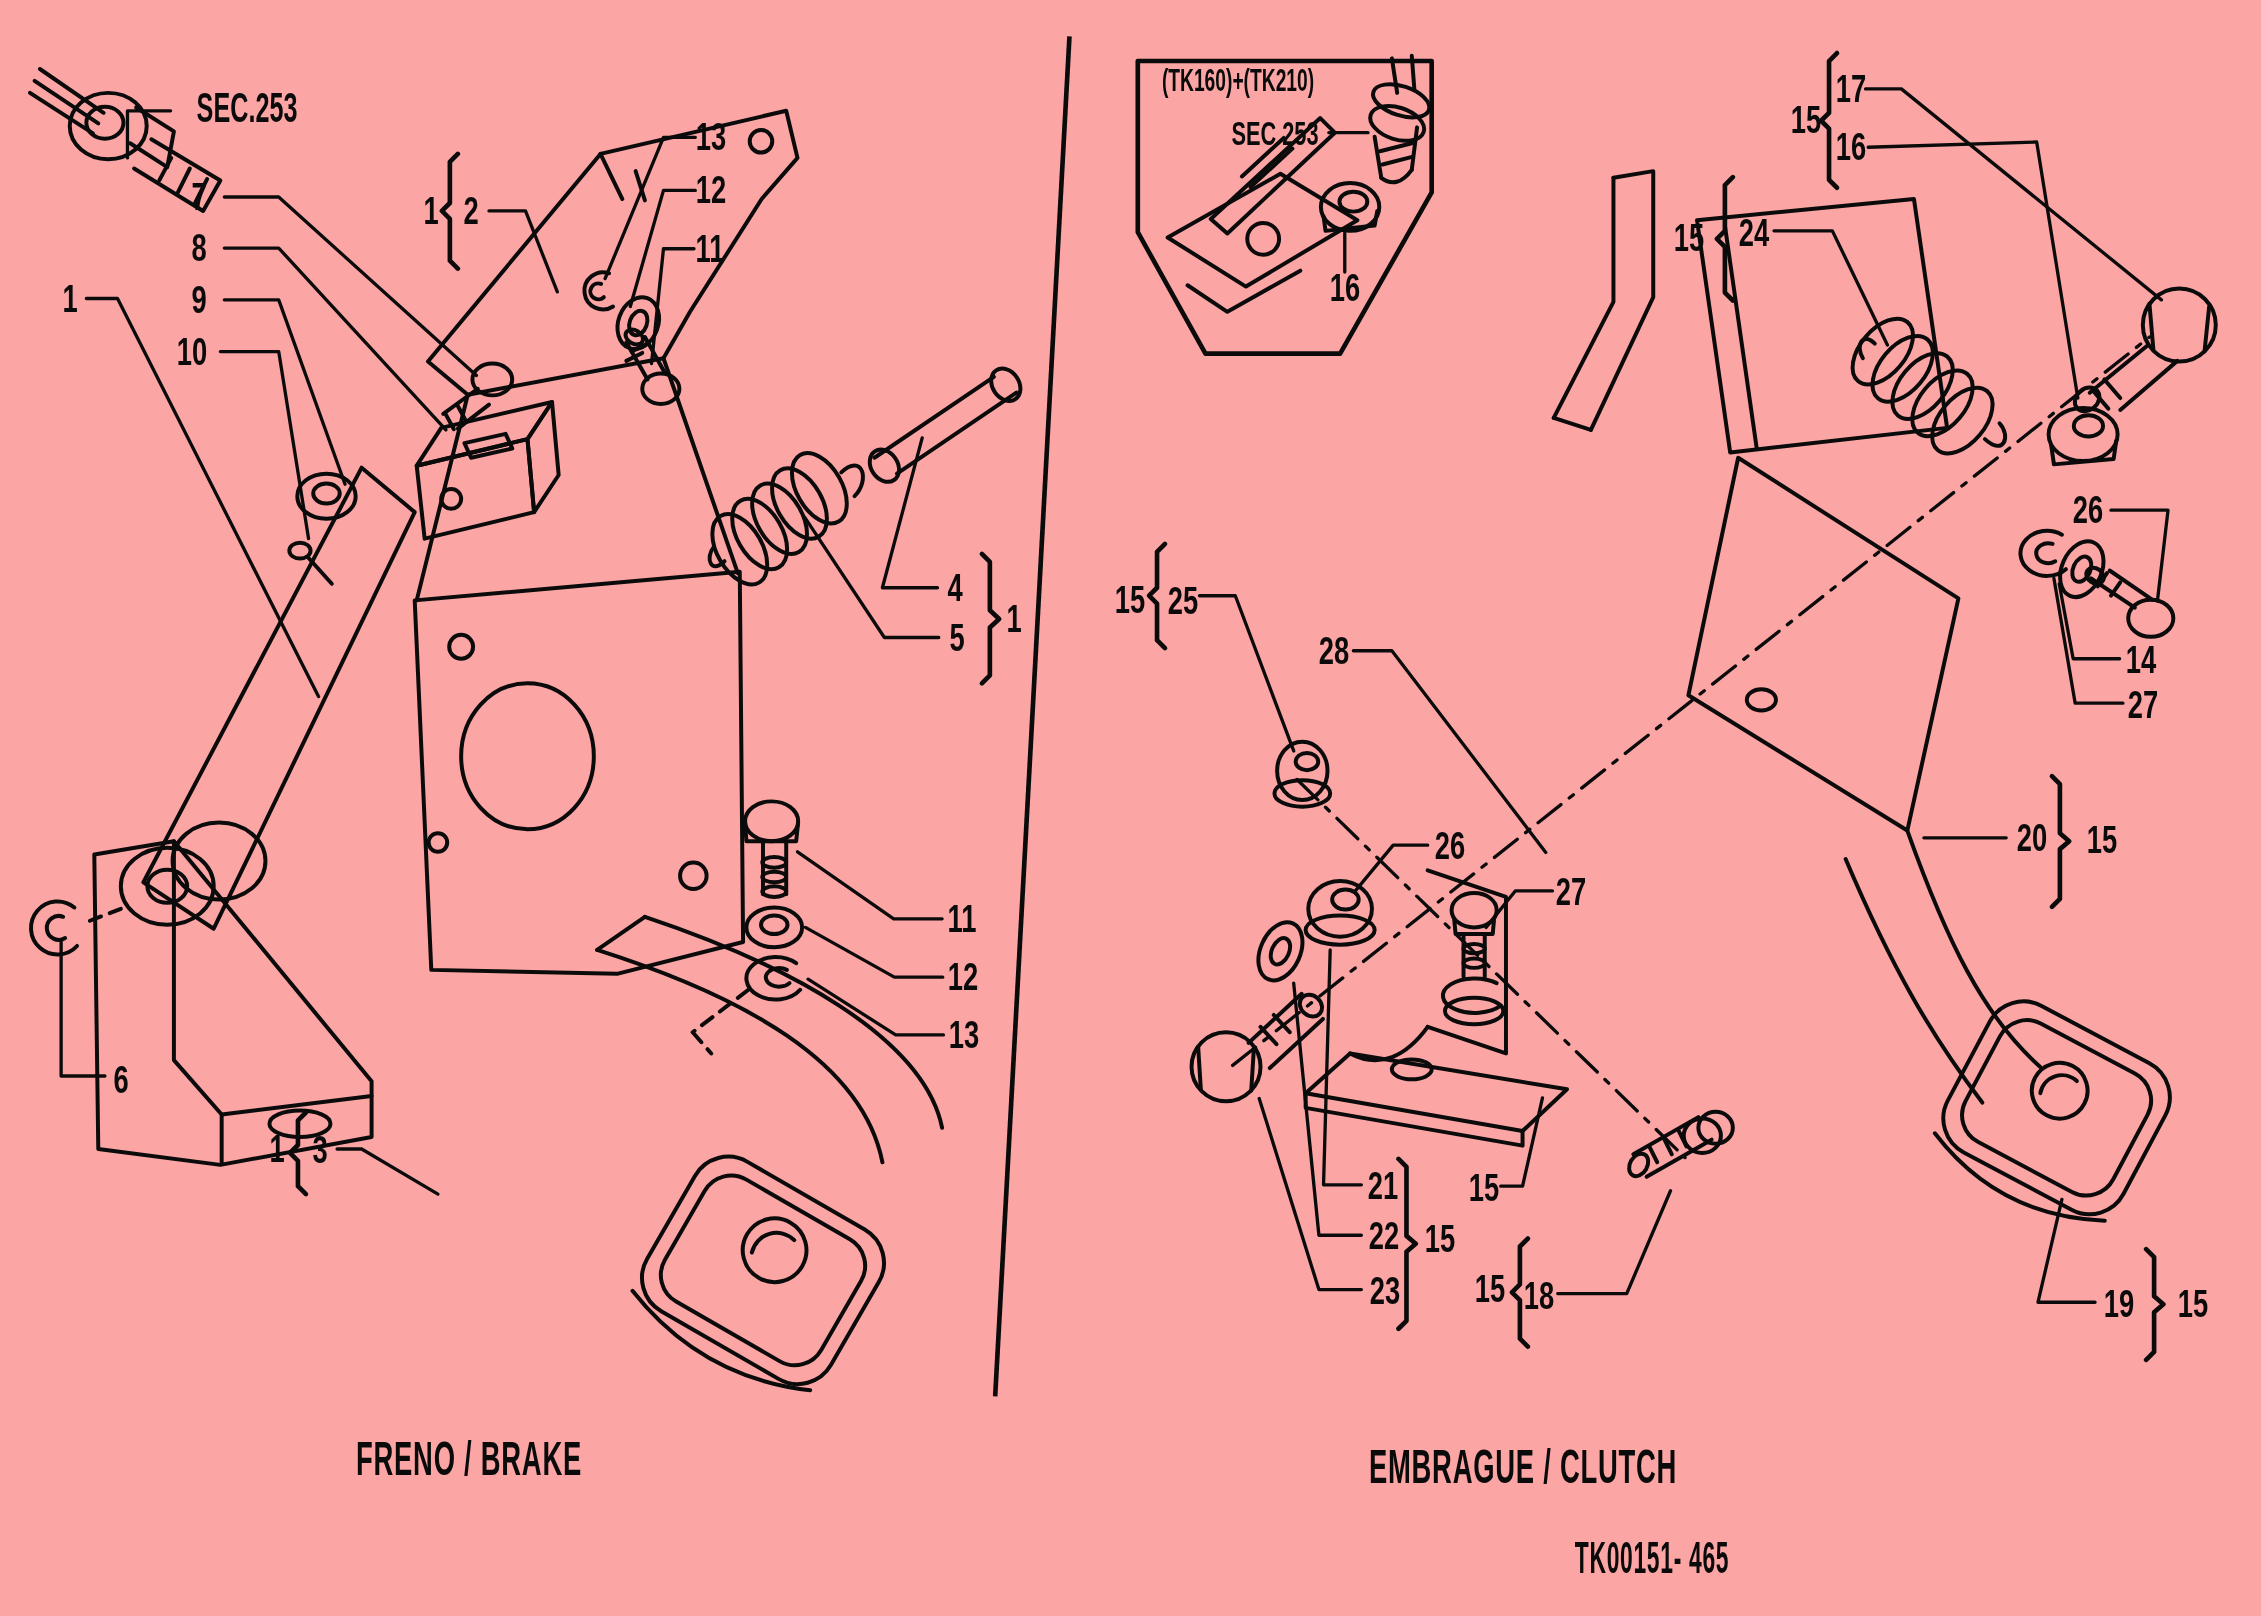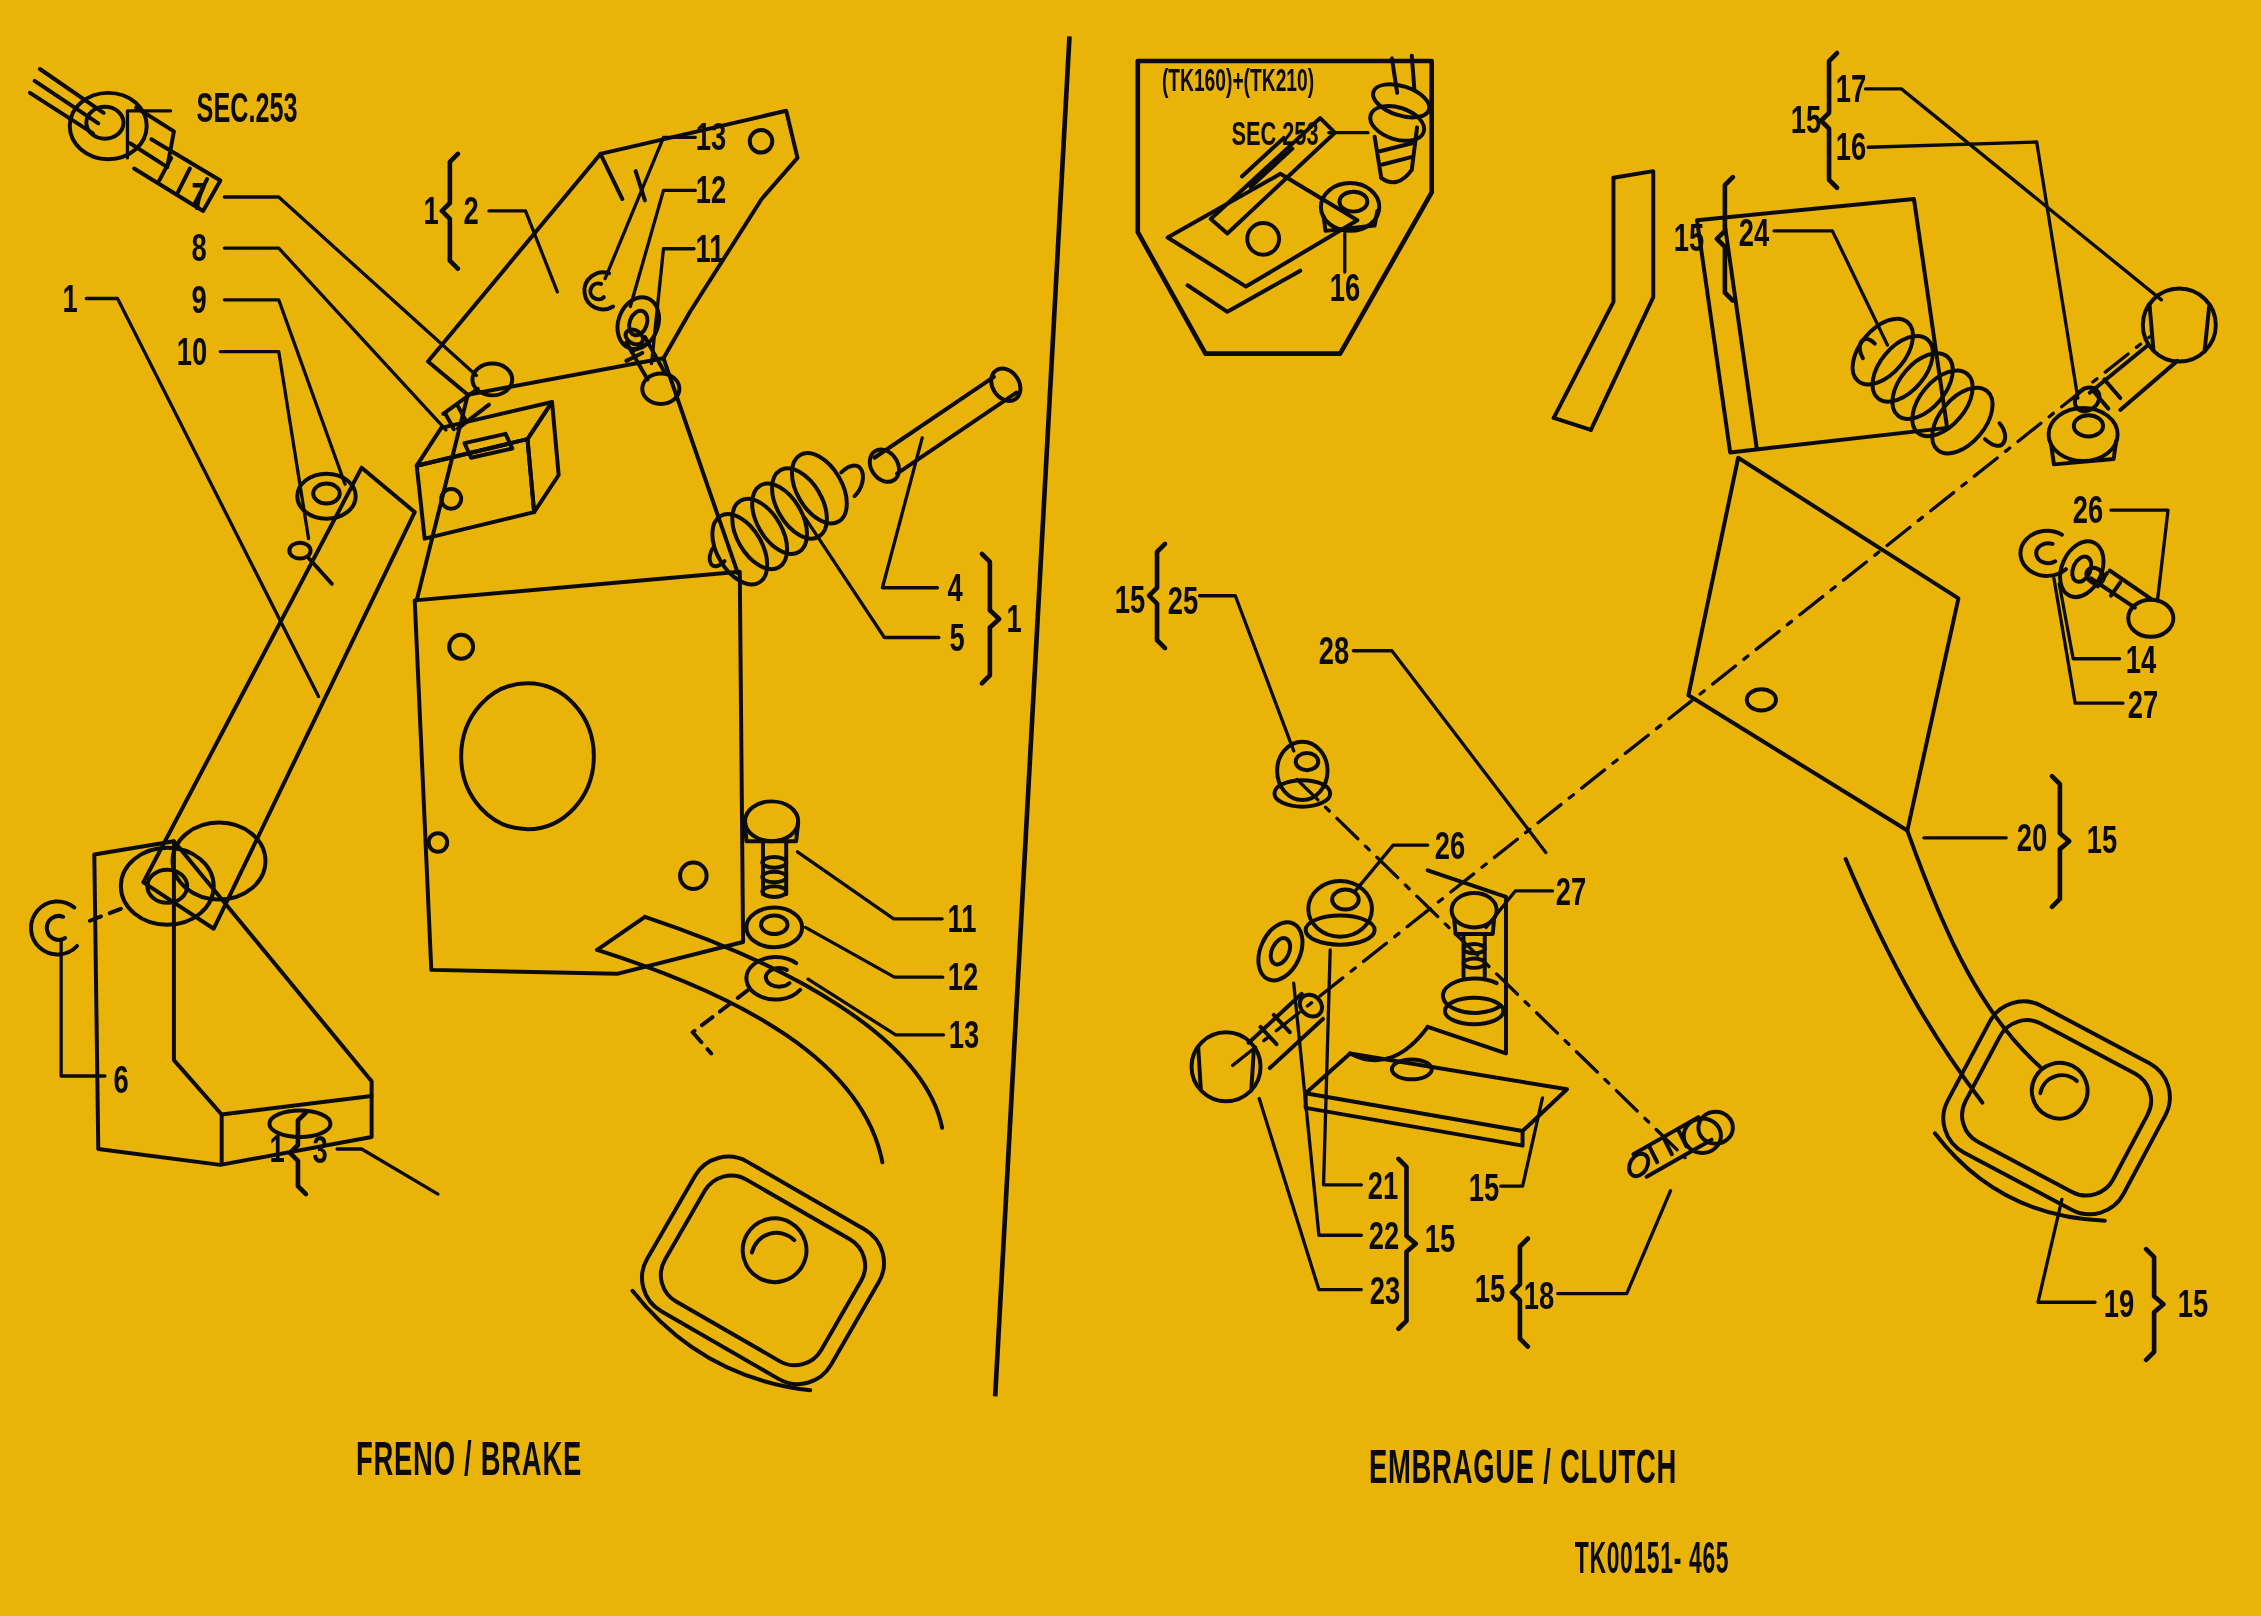--- a/index.html
+++ b/index.html
@@ -1,16 +1,16 @@
 <!DOCTYPE html>
 <html style="font-size:10.6px"><head>
 <meta charset="utf-8">
 <style>
   html,body{margin:0;padding:0;background:#fff;}
-  #page{position:relative;width:2261px;height:1616px;background:#eab308;overflow:hidden;
+  #page{position:relative;width:2261px;height:1616px;background:#fca5a5;overflow:hidden;
         font-family:"Liberation Sans","DejaVu Sans",sans-serif;color:#0b0b0b;}
   #art{position:absolute;left:0;top:0;}
   .lbl{position:absolute;font-weight:700;white-space:pre;color:#0b0b0b;
        transform:translate(-50%,-50%) scaleX(var(--sx,0.72));line-height:1;}
   .co{font-size:38px;--sx:0.72;}
   .ttl{font-size:49px;--sx:0.56;letter-spacing:1.3px;}
   .sec-big{font-size:42px;--sx:0.60;}
   .sec-small{font-size:33px;--sx:0.66;}
   .inset-ttl{font-size:31px;--sx:0.62;}
   .code{font-size:44px;--sx:0.52;letter-spacing:1.3px;}

